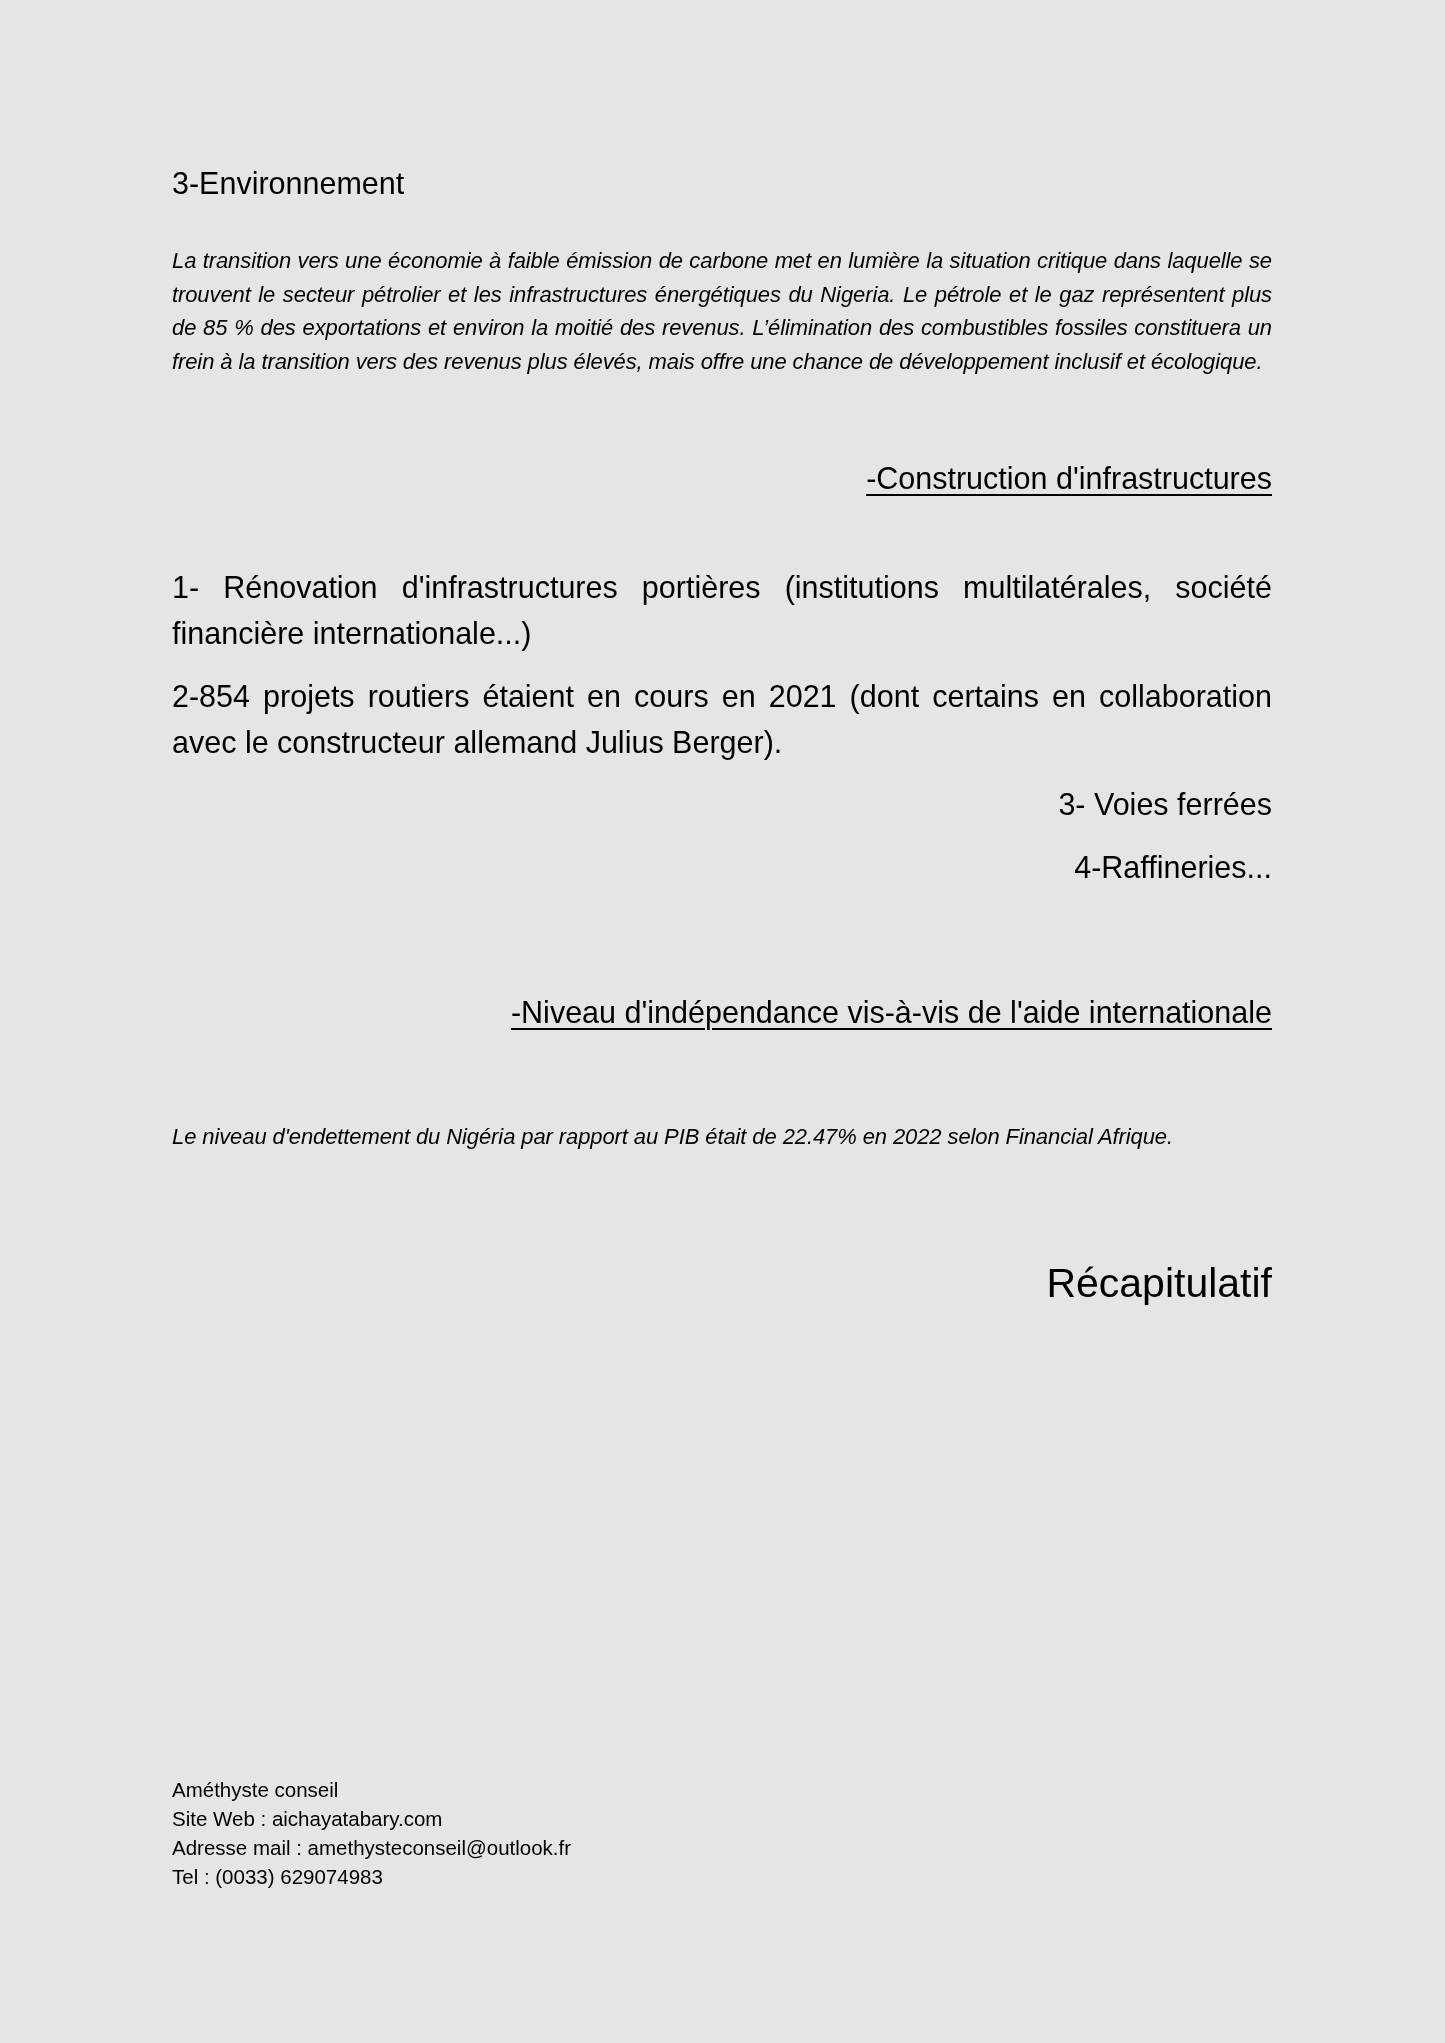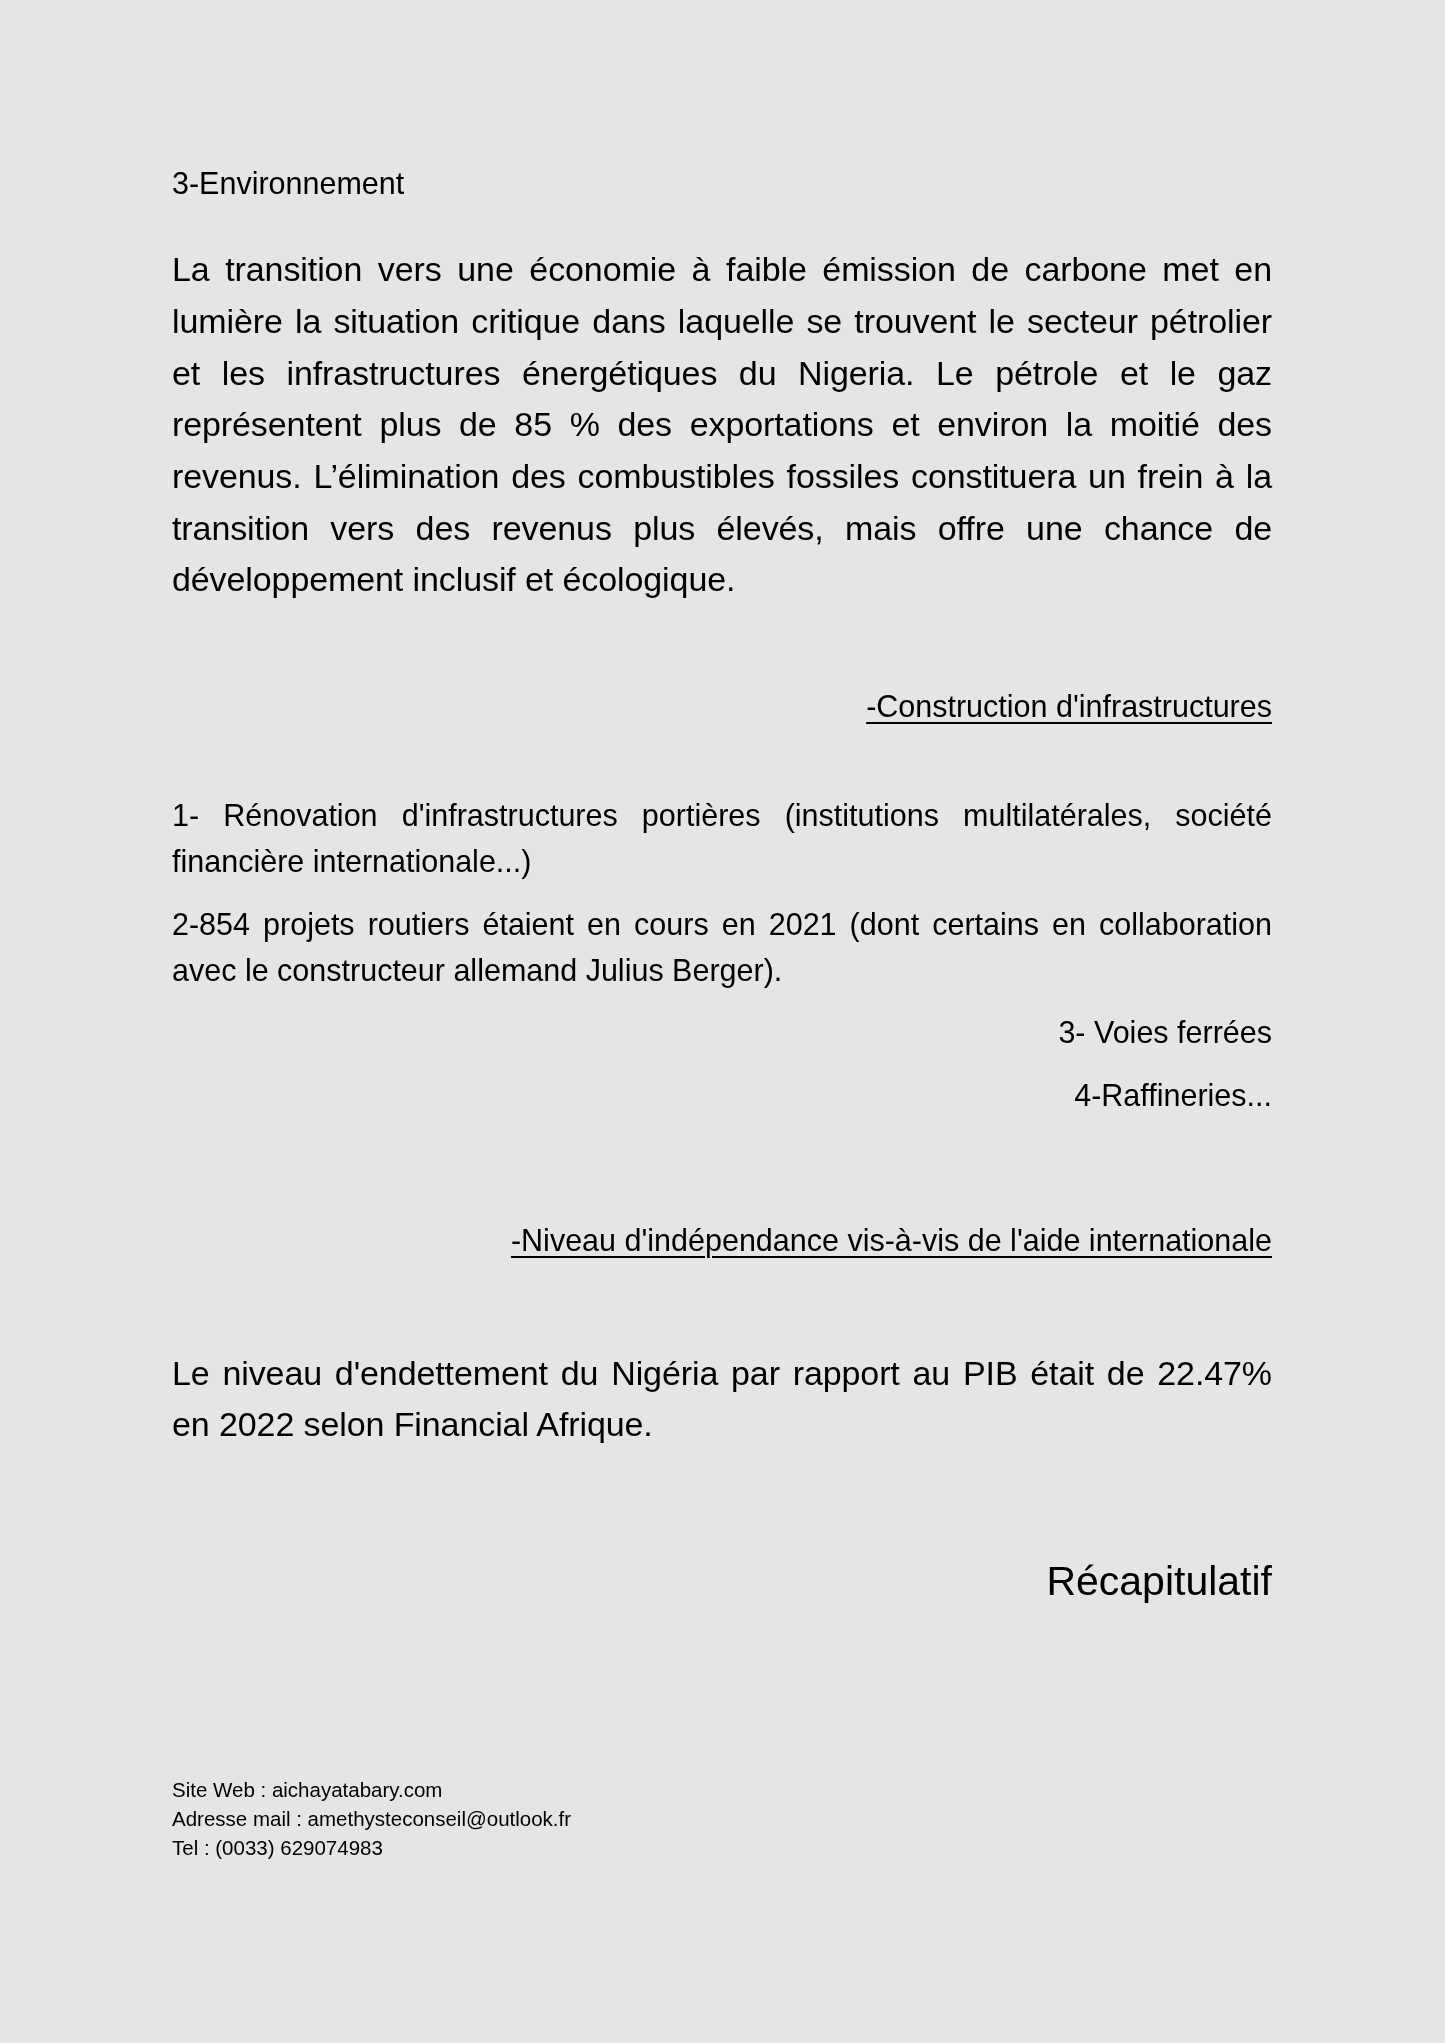--- a/index.html
+++ b/index.html
@@ -21,26 +21,27 @@
     overflow: hidden;
     box-sizing: border-box;
   }
   .content {
     position: absolute;
     left: 172px;
     top: 160px;
     width: 1100px;
   }
   .para {
-    font-size: 34px;
+    font-size: 22px;
     line-height: 1.52;
     text-align: justify;
     text-justify: inter-word;
     margin: 0 0 16px 0;
     letter-spacing: -0.1px;
+    font-style: italic;
   }
   .section-title {
     font-size: 30.5px;
     line-height: 1.52;
     margin: 0 0 16px 0;
     text-align: left;
   }
   .heading-underlined {
     font-size: 30.5px;
     line-height: 1.5;
@@ -121,18 +122,19 @@
     <p class="para">Le niveau d'endettement du Nigéria par rapport au PIB était de 22.47% en 2022 selon Financial Afrique.</p>
 
     <div class="spacer-xl"></div>
     <div class="spacer-sm"></div>
 
     <div class="recap">Récapitulatif</div>
 
   </div>
 
   <div class="footer">
+    <div class="footer-line">Améthyste conseil</div>
     <div class="footer-line">Site Web : aichayatabary.com</div>
     <div class="footer-line">Adresse mail : amethysteconseil@outlook.fr</div>
     <div class="footer-line">Tel : (0033) 629074983</div>
   </div>
 
 </div>
 
 </body></html>

